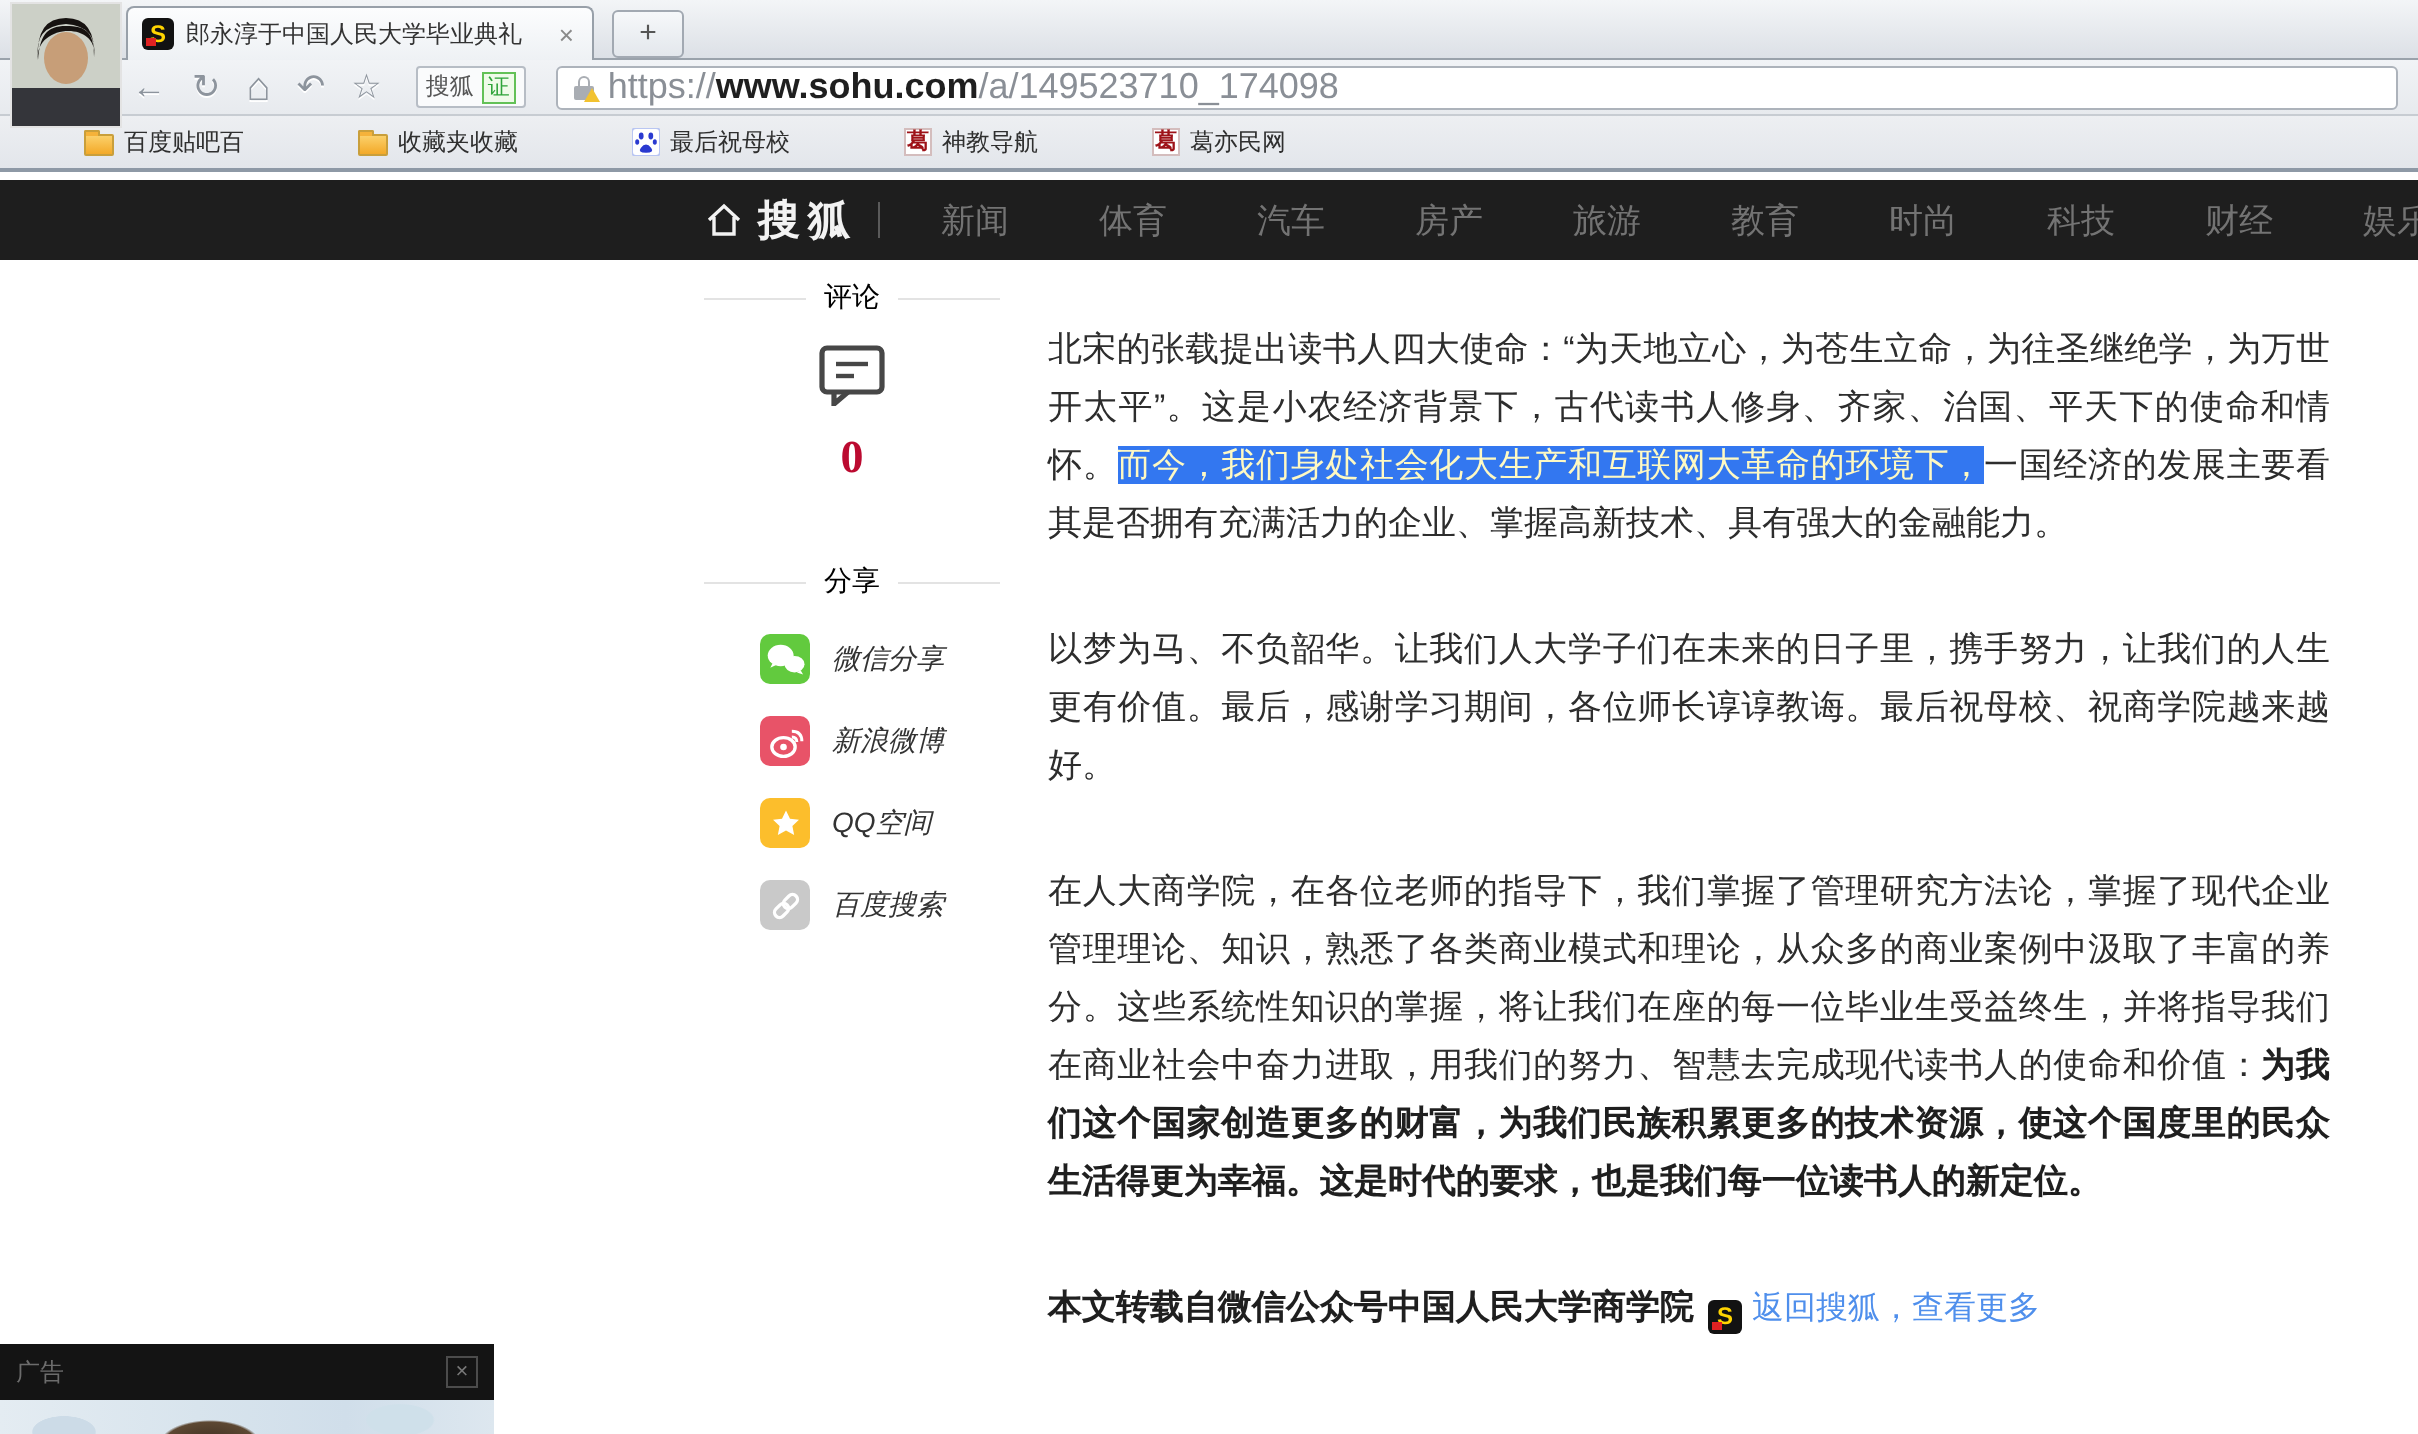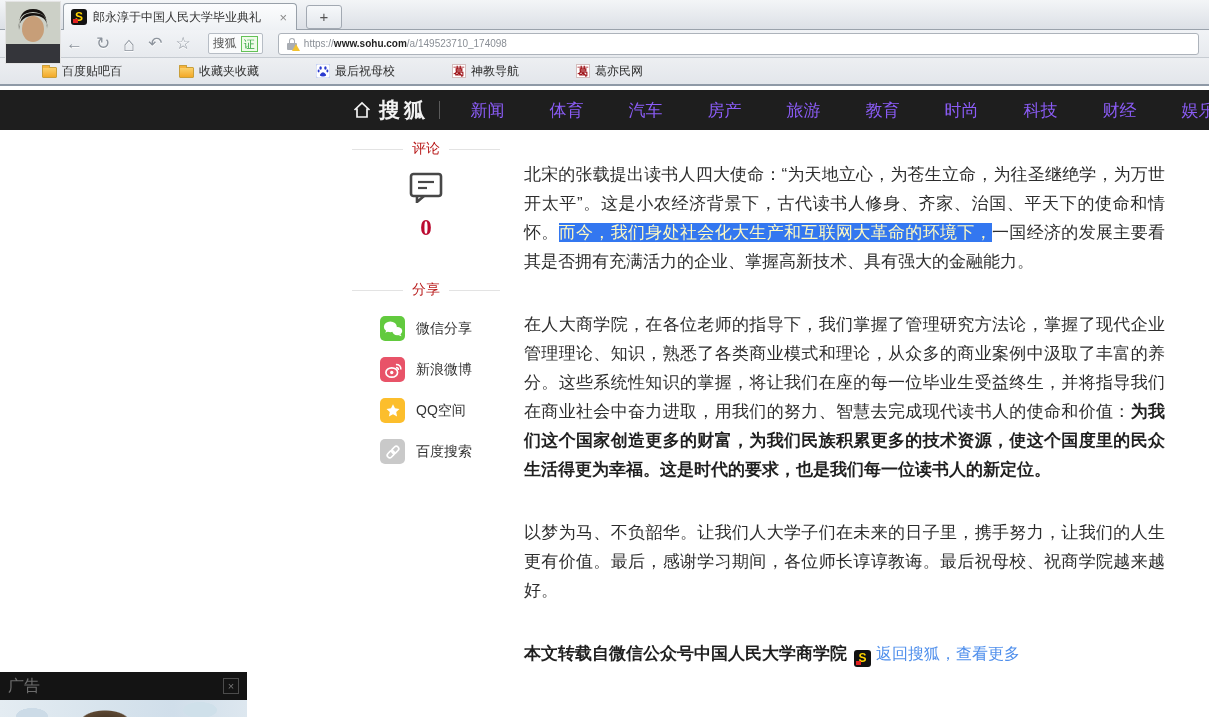--- a/index.html
+++ b/index.html
@@ -34,68 +34,68 @@
   .site-badge .bcert { font-size:11px; color:#2fa43a; border:1px solid #63c157;
     background:#effbe9; padding:0 2px; line-height:14px; }
   .address-bar { flex:1; height:22px; background:#fff; border:1px solid #adb3bb; border-radius:3px;
     display:flex; align-items:center; gap:6px; padding:0 7px; margin-left:2px; }
   .lock { position:relative; width:12px; height:12px; flex:none; }
   .lock .body { position:absolute; left:1px; bottom:0; width:10px; height:7px; background:#a9adb3; border-radius:1px; }
   .lock .shackle { position:absolute; left:3px; top:0; width:6px; height:6px;
     border:1.5px solid #a9adb3; border-bottom:none; border-radius:4px 4px 0 0; }
   .lock .warn { position:absolute; right:-2px; bottom:-1px; width:0; height:0;
     border-left:4px solid transparent; border-right:4px solid transparent; border-bottom:7px solid #f2c230; }
-  .url { font-size:10px; color:#8a8f96; white-space:nowrap; }
+  .url { font-size:18px; color:#8a8f96; white-space:nowrap; }
   .url .host { color:#1f1f1f; font-weight:bold; }
 
   .bookmarks-bar { height:28px; background:linear-gradient(#edeff2,#e3e6eb);
     border-bottom:2px solid #8e99a6; display:flex; align-items:center; gap:21px; padding-left:6px; }
   .bookmark { display:flex; align-items:center; gap:5px; font-size:12px; color:#2f2f2f;padding-left:36px; }
   .folder-ic { width:15px; height:11px; background:linear-gradient(#fbd06a,#f3a928);
     border:1px solid #c99f3b; border-radius:1px; position:relative; margin-top:2px; }
   .folder-ic::before { content:""; position:absolute; top:-3px; left:-1px; width:6px; height:2px;
     background:#f5b23a; border:1px solid #c99f3b; border-bottom:none; border-radius:1px 1px 0 0; }
   .ge-ic { width:14px; height:14px; background:#fff; border:1px solid #d4bdbd; color:#9e1218;
     font-family:"Liberation Serif",serif; font-weight:bold; font-size:11px; line-height:12px; text-align:center; }
 
   
   .page { position:absolute; top:88px; left:0; right:0; bottom:0; background:#fff; }
   .site-nav { position:absolute; top:2px; left:0; width:1209px; height:40px; background:#1e1e1e;
     display:flex; align-items:center; overflow:hidden; }
   .nav-logo { margin-left:352px; display:flex; align-items:center; gap:7px; color:#f2f2f2; flex:none; }
   .nav-logo .logo-text { font-size:21px; font-weight:bold; letter-spacing:4px; }
   .nav-divider { width:1px; height:18px; background:#5a5a5a; margin:0 8px 0 10px; flex:none; }
-  .nav-item { width:79px; text-align:center; font-size:17px; color:#8b5cf6; flex:none; }
+  .nav-item { width:79px; text-align:center; font-size:17px; color:#737373; flex:none; }
 
   .sidebar { position:absolute; left:352px; top:52px; width:148px; }
-  .sec-header { display:flex; align-items:center; gap:9px; color:#b91c1c; font-size:14px; }
+  .sec-header { display:flex; align-items:center; gap:9px; color:#000000; font-size:14px; }
   .sec-header::before,.sec-header::after { content:""; flex:1; height:1px; background:#e3e3e3; }
   .cmt-ic-wrap { text-align:center; margin:13px 0 8px; }
   .cmt-count { text-align:center; font-family:"Liberation Serif",serif; font-size:23px; font-weight:bold;
     color:#bb0a30; margin-bottom:40px; }
   .share-list { margin-top:17px; }
-  .share-item { display:flex; align-items:center; gap:11px; margin:0 0 16px 28px; }
+  .share-item { display:flex; align-items:center; gap:11px; margin:0 0 16px 28px;font-style:italic; }
   .share-ic { width:25px; height:25px; border-radius:5px; display:flex; align-items:center;
     justify-content:center; flex:none; }
   .share-label { font-size:14px; color:#333; }
 
   .article { position:absolute; left:524px; top:72px; width:641px; font-size:17px; line-height:29px;
     color:#2d2d2d; text-align:justify; }
   .article p { margin-bottom:34px; }
   .sel { background:#3377f0; color:#fef9c3; }
   .b { font-weight:bold; color:#1f1f1f; }
   .foot-line { font-size:17px; }
   .foot-line .sohu-s { display:inline-block; vertical-align:-3px; margin:0 5px 0 7px;
     width:17px; height:17px; line-height:17px; }
   .foot-link { color:#4f8fec; font-size:16px; }
 
   .ad { position:absolute; left:0; bottom:0; width:247px; }
   .ad-bar { height:28px; background:#141414; display:flex; align-items:center;
     justify-content:space-between; padding:0 8px; }
-  .ad-label { font-size:16px; color:#6c6c6c; }
+  .ad-label { font-size:12px; color:#6c6c6c; }
   .ad-close { width:16px; height:16px; border:1px solid #4c4c4c; color:#787878; font-size:11px;
     line-height:14px; text-align:center; }
   .ad-img { height:17px;
     background:
       radial-gradient(ellipse 42px 20px at 105px 22px, #3c2e20 0%, #5d4833 55%, rgba(0,0,0,0) 60%),
       radial-gradient(ellipse 26px 13px at 32px 16px, #ccdbe7 0 60%, rgba(0,0,0,0) 62%),
       radial-gradient(ellipse 30px 14px at 200px 10px, #cfe0ea 0 55%, rgba(0,0,0,0) 58%),
       linear-gradient(90deg,#e4ecf2,#d8e4ed 40%,#d0deea 70%,#dde7ef); }
 </style>
 </head>
@@ -255,23 +255,23 @@
         </span>
         <span class="share-label">百度搜索</span>
       </div>
 
     </div>
   </div>
 
   <div class="article">
     <p><span>北宋的张载提出读书人四大使命：“为天地立心，为苍生立命，为往圣继绝学，为万世开太平”。这是小农经济背景下，古代读书人修身、齐家、治国、平天下的使命和情怀。</span><span class="sel">而今，我们身处社会化大生产和互联网大革命的环境下，</span><span>一国经济的发展主要看其是否拥有充满活力的企业、掌握高新技术、具有强大的金融能力。</span></p>
 
+    <p>以梦为马、不负韶华。让我们人大学子们在未来的日子里，携手努力，让我们的人生更有价值。最后，感谢学习期间，各位师长谆谆教诲。最后祝母校、祝商学院越来越好。</p>
+
     <p><span>在人大商学院，在各位老师的指导下，我们掌握了管理研究方法论，掌握了现代企业管理理论、知识，熟悉了各类商业模式和理论，从众多的商业案例中汲取了丰富的养分。这些系统性知识的掌握，将让我们在座的每一位毕业生受益终生，并将指导我们在商业社会中奋力进取，用我们的努力、智慧去完成现代读书人的使命和价值：</span><span class="b">为我们这个国家创造更多的财富，为我们民族积累更多的技术资源，使这个国度里的民众生活得更为幸福。这是时代的要求，也是我们每一位读书人的新定位。</span></p>
-
-    <p>以梦为马、不负韶华。让我们人大学子们在未来的日子里，携手努力，让我们的人生更有价值。最后，感谢学习期间，各位师长谆谆教诲。最后祝母校、祝商学院越来越好。</p>
 
 
     <p class="foot-line"><span class="b">本文转载自微信公众号中国人民大学商学院</span><span class="sohu-s">S</span><span class="foot-link">返回搜狐，查看更多</span></p>
   </div>
 
   <div class="ad">
     <div class="ad-bar">
       <span class="ad-label">广告</span>
       <span class="ad-close">×</span>
     </div>

